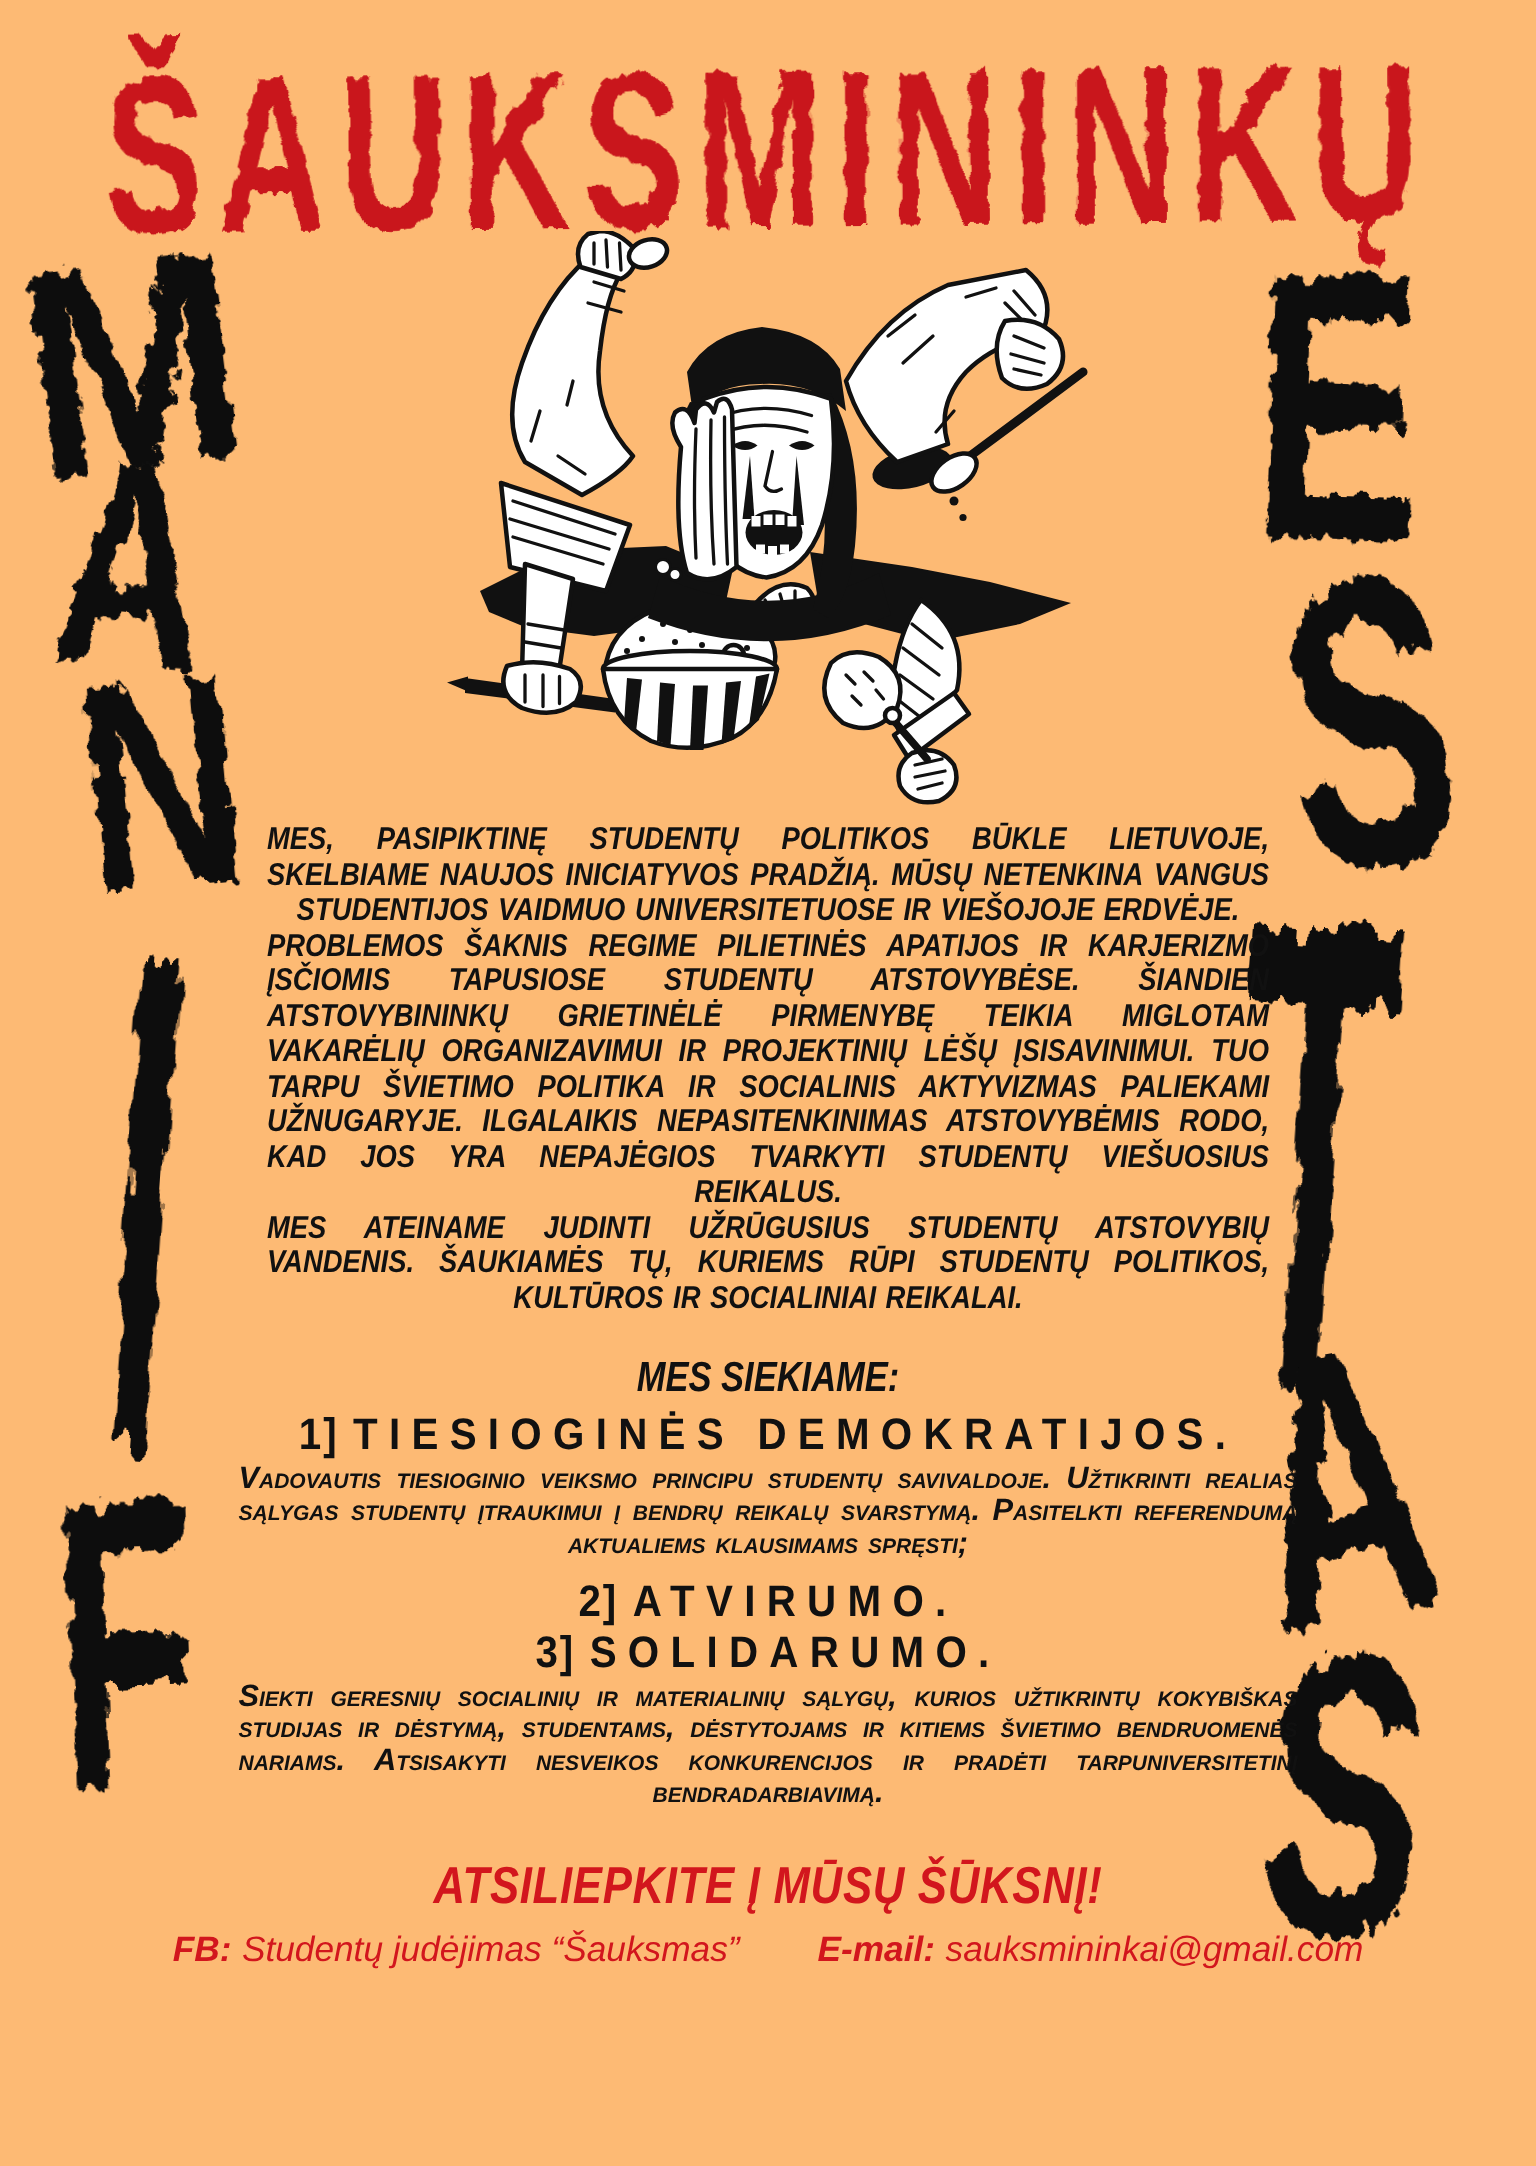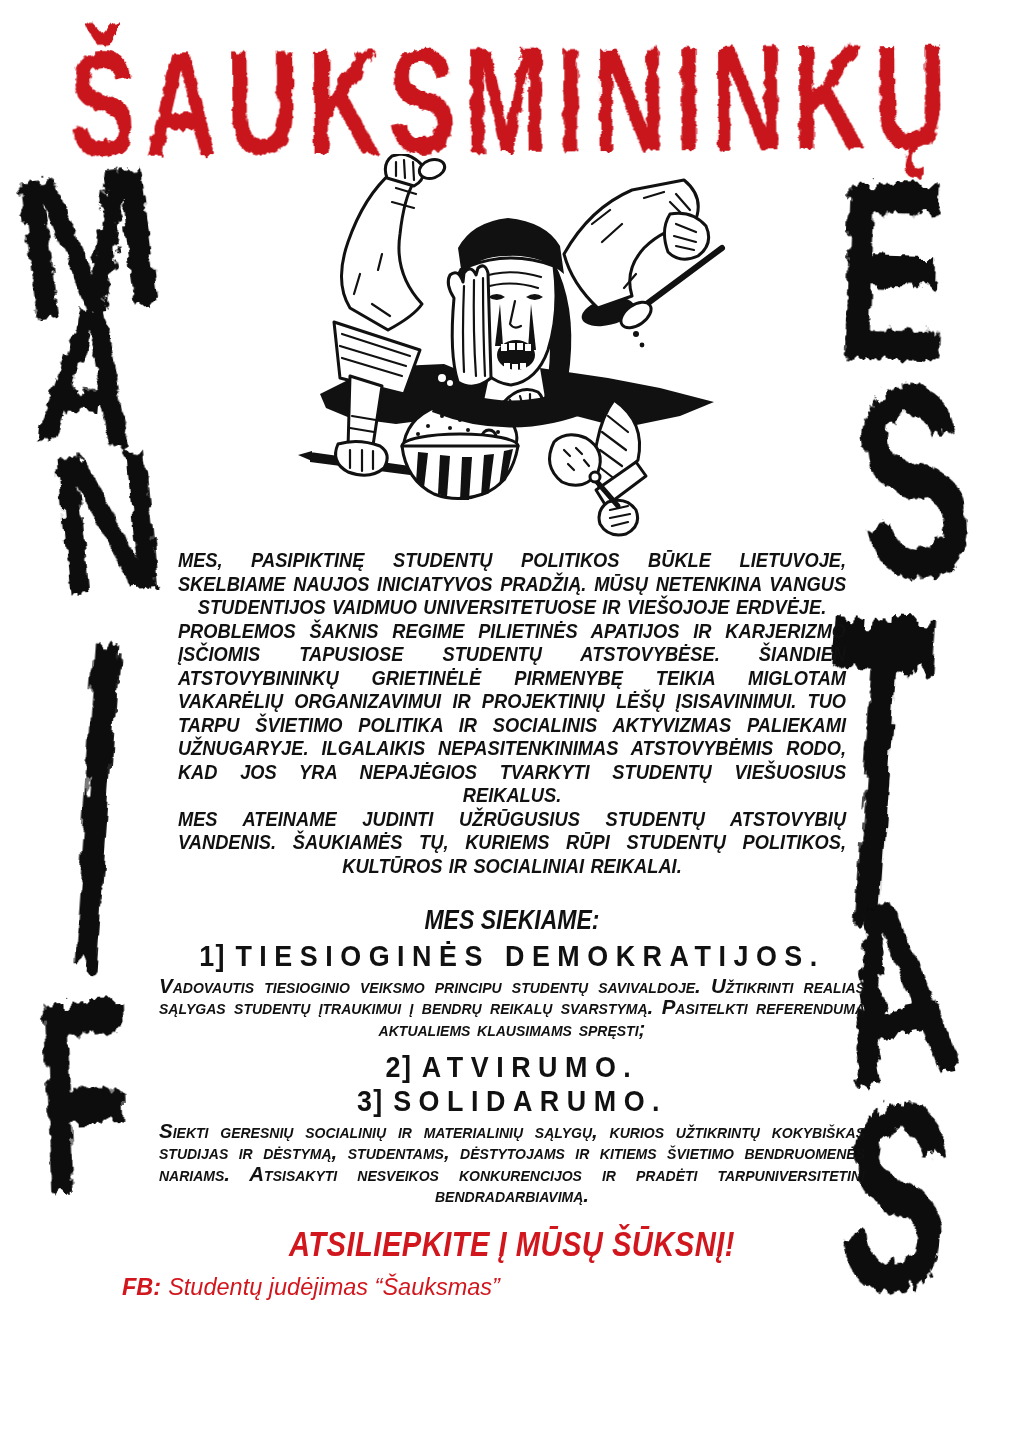--- a/index.html
+++ b/index.html
@@ -1,20 +1,20 @@
 <!DOCTYPE html>
 <html style="--red-title: #c9161c; --red-accent: #d2161d; --ink: #111111;"><head>
 <meta charset="utf-8">
 <style>
   * { margin:0; padding:0; box-sizing:border-box; }
   html,body { background:#e8e8e8; }
   body { font-family:"Liberation Sans", sans-serif; }
   .poster {
     position:relative; width:1024px; height:1444px;
-    background:#ffffff; margin:0 auto; overflow:hidden;
+    background:#fdba74; margin:0 auto; overflow:hidden;
     color:var(--ink,#111);
   }
   
   .headline {
     position:absolute; left:0; top:16px; width:1024px;
     text-align:center; font-weight:700;
     font-size:100px; letter-spacing:9px; white-space:nowrap;
     color:var(--red-title,#c9161c);
     transform:scale(1.0,1.48) rotate(-0.4deg);
     transform-origin:50% 0;
@@ -55,30 +55,30 @@
     transform:scale(0.96,1.05); transform-origin:50% 0;
     margin-bottom:3px;
   }
   .goal-title .goal-num { letter-spacing:0.05em; margin-right:10px; }
   .goal-body {
     width:706px; margin:0 auto 13px auto;
     font-style:italic; font-weight:700; font-variant:small-caps;
     font-size:20.5px; line-height:21.5px;
     text-align:justify; text-align-last:center; word-spacing:1px;
   }
-  .goal-body.last { margin-bottom:19px; }
+  .goal-body.last { margin-bottom:31px; }
   .cta {
     color:var(--red-accent,#d2161d);
     font-weight:700; font-style:italic; font-size:31px;
     letter-spacing:0.5px;
     transform:scale(0.94,1.12); transform-origin:50% 0;
     margin-bottom:13px; white-space:nowrap;
   }
   .contact-row {
-    display:flex; justify-content:space-between; gap:52px;
+    display:flex; justify-content:center; gap:52px;
     color:var(--red-accent,#d2161d);
     font-style:italic; font-size:23.5px; margin-bottom:7px; white-space:nowrap;
   }
   .contact-row b { font-weight:700; margin-right:7px; }
   .website {
     color:var(--red-accent,#d2161d);
     font-style:italic; font-size:23.5px; font-weight:400;
   }
   .svg-defs { position:absolute; width:0; height:0; }
   .ill-stroke { fill:#fff; stroke:#111; stroke-width:3; stroke-linejoin:round; stroke-linecap:round; }
@@ -233,17 +233,18 @@
 
     <h3 class="goal-title"><span class="goal-num">2]</span><span>ATVIRUMO.</span></h3>
 
     <h3 class="goal-title"><span class="goal-num">3]</span><span>SOLIDARUMO.</span></h3>
     <p class="goal-body last">Siekti geresnių socialinių ir materialinių sąlygų, kurios užtikrintų kokybiškas studijas ir dėstymą, studentams, dėstytojams ir kitiems švietimo bendruomenės nariams. Atsisakyti nesveikos konkurencijos ir pradėti tarpuniversitetinį bendradarbiavimą.</p>
 
     <div class="cta">ATSILIEPKITE Į MŪSŲ ŠŪKSNĮ!</div>
 
     <div class="contact-row">
       <span class="contact-item"><b>FB:</b><span>Studentų judėjimas “Šauksmas”</span></span>
+      <span class="contact-item"><b>E-mail:</b><span>sauksmininkai@gmail.com</span></span>
     </div>
 
   </section>
 
 </div>
 
 </body></html>

